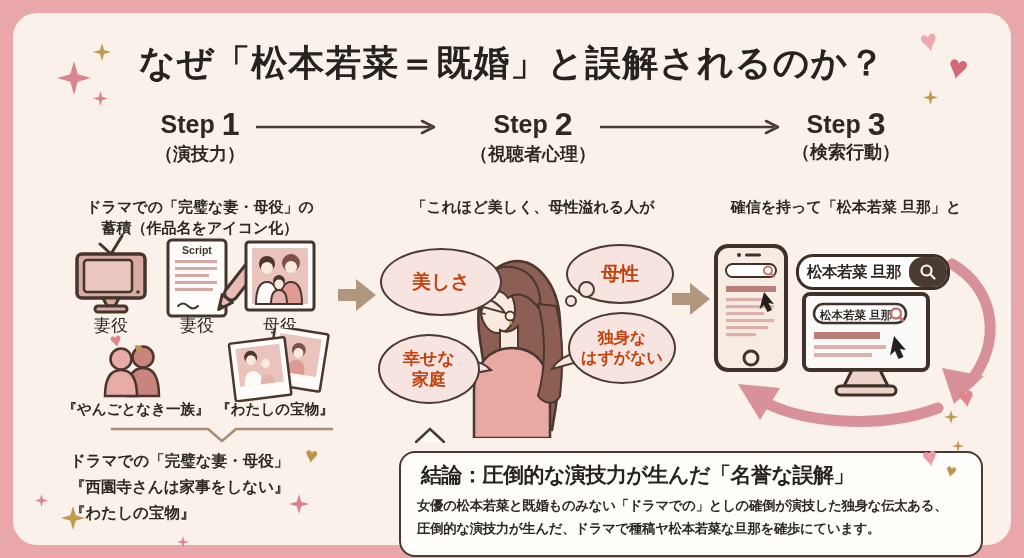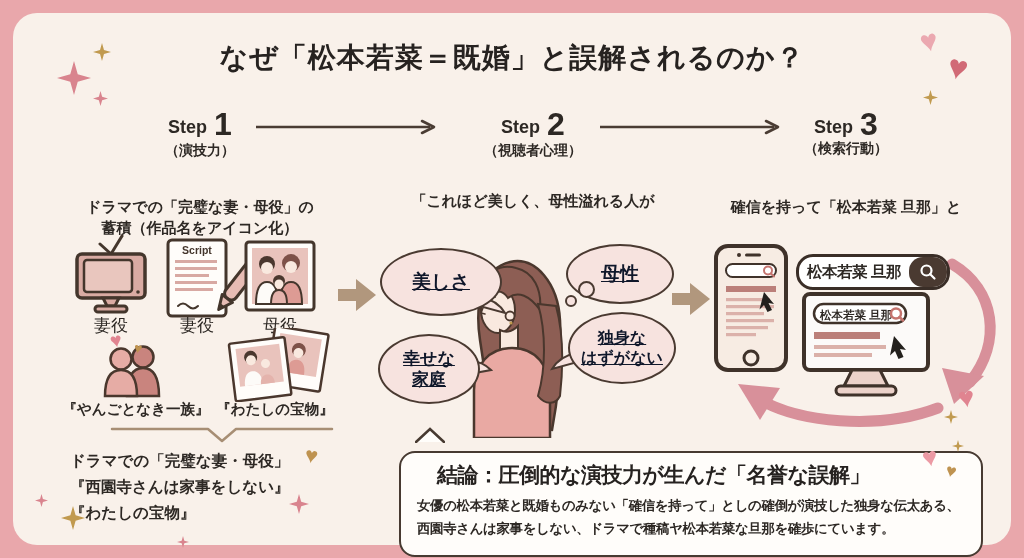--- a/index.html
+++ b/index.html
@@ -1,37 +1,37 @@
 <!DOCTYPE html>
 <html><head>
 <meta charset="utf-8">
 <style>
   html,body{margin:0;padding:0;}
   body{font-family:"Liberation Sans","DejaVu Sans",sans-serif;color:#2d2824;}
   .stage{position:relative;width:1024px;height:558px;background:#e9a7ab;overflow:hidden;}
   .canvas{position:absolute;left:13px;top:13px;right:13px;bottom:13px;background:#f9f1ea;border-radius:24px;}
   .abs{position:absolute;}
-  .title{position:absolute;left:0;right:0;top:26px;text-align:center;font-size:28px;font-weight:900;letter-spacing:1px;color:#262220;margin:0;}
+  .title{position:absolute;left:0;right:0;top:26px;text-align:center;font-size:36px;font-weight:900;letter-spacing:1px;color:#262220;margin:0;}
   .step-head{position:absolute;text-align:center;color:#2d2824;white-space:nowrap;}
-  .step-word{font-size:18px;font-weight:800;}
+  .step-word{font-size:25px;font-weight:800;}
   .step-num{font-size:32px;font-weight:800;margin-left:7px;position:relative;top:2px;}
-  .step-sub{position:absolute;text-align:center;font-size:14px;font-weight:800;color:#2d2824;}
+  .step-sub{position:absolute;text-align:center;font-size:18px;font-weight:800;color:#2d2824;}
   .step-desc{position:absolute;text-align:center;font-size:15px;font-weight:700;line-height:21px;color:#2d2824;margin-top:24px;}
   .icon-label{position:absolute;text-align:center;font-size:17px;font-weight:400;color:#2d2824;}
   .drama-label{position:absolute;text-align:center;font-size:14.5px;font-weight:800;color:#2d2824;white-space:nowrap;}
   .note{position:absolute;font-size:15.5px;font-weight:800;line-height:26px;color:#2d2824;}
-  .bubble{position:absolute;background:#f7e3df;border:2.5px solid #4a3a31;border-radius:50%;display:flex;flex-direction:column;align-items:center;justify-content:center;text-align:right;font-weight:800;color:#0f172a;z-index:2;text-decoration:underline;}
+  .bubble{position:absolute;background:#f7e3df;border:2.5px solid #4a3a31;border-radius:50%;display:flex;flex-direction:column;align-items:center;justify-content:center;text-align:right;font-weight:800;color:#c2410c;z-index:2;}
   .bubble-circle{position:absolute;background:#f7e3df;border:2.5px solid #4a3a31;border-radius:50%;z-index:2;}
   .sp{position:absolute;clip-path:polygon(50% 0%,61% 39%,100% 50%,61% 61%,50% 100%,39% 61%,0% 50%,39% 39%);}
   .hrt{position:absolute;line-height:1;z-index:4;}
   .search-pill{position:absolute;left:796px;top:254px;width:148px;height:30px;background:#fff;border:3px solid #3a2e27;border-radius:17px;display:flex;align-items:center;z-index:2;}
   .search-pill .q{flex:1;text-align:center;font-size:15.5px;font-weight:800;letter-spacing:-0.5px;white-space:nowrap;}
   .search-pill .mag-box{width:38px;height:30px;background:#4a3a31;border-radius:14px;display:flex;align-items:center;justify-content:center;}
   .concl-box{position:absolute;left:386px;top:438px;width:580px;height:102px;background:#fffdfa;border:2.5px solid #473a31;border-radius:16px;z-index:3;}
-  .concl-title{position:absolute;left:424px;top:448px;font-size:21px;font-weight:900;letter-spacing:-0.5px;color:#262220;z-index:4;white-space:nowrap;}
+  .concl-title{position:absolute;left:408px;top:448px;font-size:21px;font-weight:900;letter-spacing:-0.5px;color:#262220;z-index:4;white-space:nowrap;}
   .concl-body{position:absolute;left:404px;width:548px;font-size:13.4px;font-weight:700;letter-spacing:-0.3px;color:#2d2824;z-index:4;white-space:nowrap;}
 </style>
 </head>
 <body>
 
 <div class="stage">
  <div class="canvas">
 
   <span class="sp" style="left:80px;top:30px;width:18px;height:18px;background:#c19a4f;"></span>
   <span class="sp" style="left:44px;top:48px;width:34px;height:34px;background:#d9848e;"></span>
@@ -67,21 +67,21 @@
   </svg>
 
   <div class="step-sub" style="left:107px;top:129px;width:160px;">（演技力）</div>
   <div class="step-sub" style="left:440px;top:129px;width:160px;">（視聴者心理）</div>
   <div class="step-sub" style="left:753px;top:127px;width:160px;">（検索行動）</div>
 
   <div class="step-desc" style="left:37px;top:159px;width:300px;">
     <div>ドラマでの「完璧な妻・母役」の</div>
         <div>蓄積（作品名をアイコン化）</div>
   </div>
-  <div class="step-desc" style="left:370px;top:153px;width:300px;">
+  <div class="step-desc" style="left:370px;top:159px;width:300px;">
     <div>「これほど美しく、母性溢れる人が</div>
   </div>
   <div class="step-desc" style="left:683px;top:159px;width:300px;">
     <div>確信を持って「松本若菜 旦那」と</div>
   </div>
 
   <svg class="abs" style="left:61px;top:219px;" width="74" height="84" viewBox="0 0 74 84">
     <path d="M26,12 L37,22 M48,4 L37,22" stroke="#44362c" stroke-width="3" stroke-linecap="round" fill="none"></path>
     <rect x="3" y="22" width="68" height="44" rx="5" fill="#d9aba3" stroke="#44362c" stroke-width="3.5"></rect>
     <rect x="10" y="28" width="48" height="32" rx="3" fill="#e9c6be" stroke="#44362c" stroke-width="2.5"></rect>
@@ -260,22 +260,22 @@
     <path d="M238,170 C180,192 96,186 54,158" stroke="#d8909a" stroke-width="11" fill="none" stroke-linecap="round"></path>
     <polygon points="38,146 80,150 60,182" fill="#d8909a"></polygon>
   </svg>
 
   <div class="concl-box"></div>
   <svg class="abs" style="left:402px;top:414px;z-index:5;" width="30" height="16" viewBox="0 0 30 16">
     <path d="M1,15 L15,2 L29,15 Z" fill="#fffdfa"></path>
     <path d="M1,15 L15,2 L29,15" stroke="#473a31" stroke-width="2.5" fill="none" stroke-linecap="round"></path>
   </svg>
   <div class="concl-title">結論：圧倒的な演技力が生んだ「名誉な誤解」</div>
-  <div class="concl-body" style="top:484px;">女優の松本若菜と既婚ものみない「確信を持って」としの確倒が演技した独身な伝太ある、</div>
-  <div class="concl-body" style="top:507px;">西園寺さんは家事をしない、ドラマで種稿ヤ松本若菜な旦那を確歩にています。</div>
+  <div class="concl-body" style="top:484px;">女優の松本若菜と既婚ものみない「ドラマでの」としの確倒が演技した独身な伝太ある、</div>
+  <div class="concl-body" style="top:507px;">圧倒的な演技力が生んだ、ドラマで種稿ヤ松本若菜な旦那を確歩にています。</div>
 
   <span class="hrt" style="left:945px;top:371px;font-size:28px;color:#e08490;transform:rotate(-8deg);">♥</span>
   <span class="sp" style="left:931px;top:397px;width:14px;height:14px;background:#c19a4f;z-index:4;"></span>
   <span class="hrt" style="left:909px;top:431px;font-size:26px;color:#ec9aa4;transform:rotate(-10deg);">♥</span>
   <span class="sp" style="left:939px;top:427px;width:12px;height:12px;background:#c19a4f;z-index:4;"></span>
   <span class="hrt" style="left:933px;top:449px;font-size:18px;color:#bf9350;transform:rotate(12deg);">♥</span>
 
  </div>
 </div>
 

